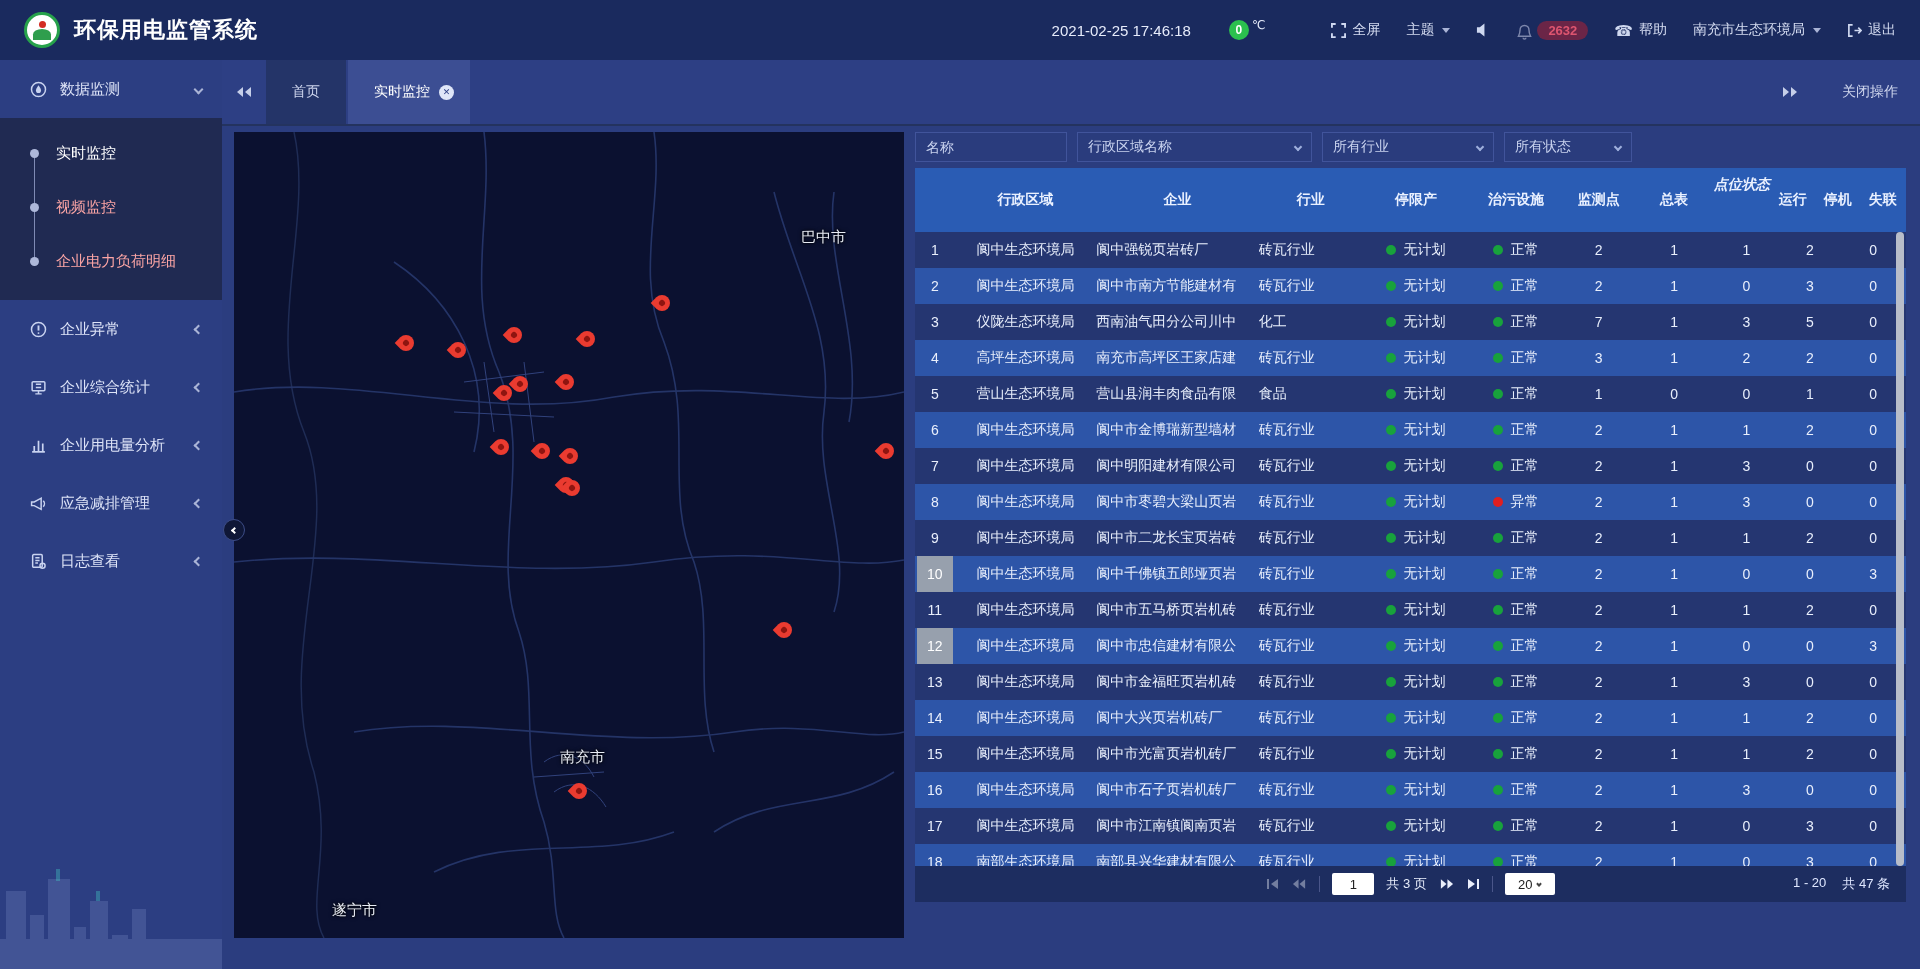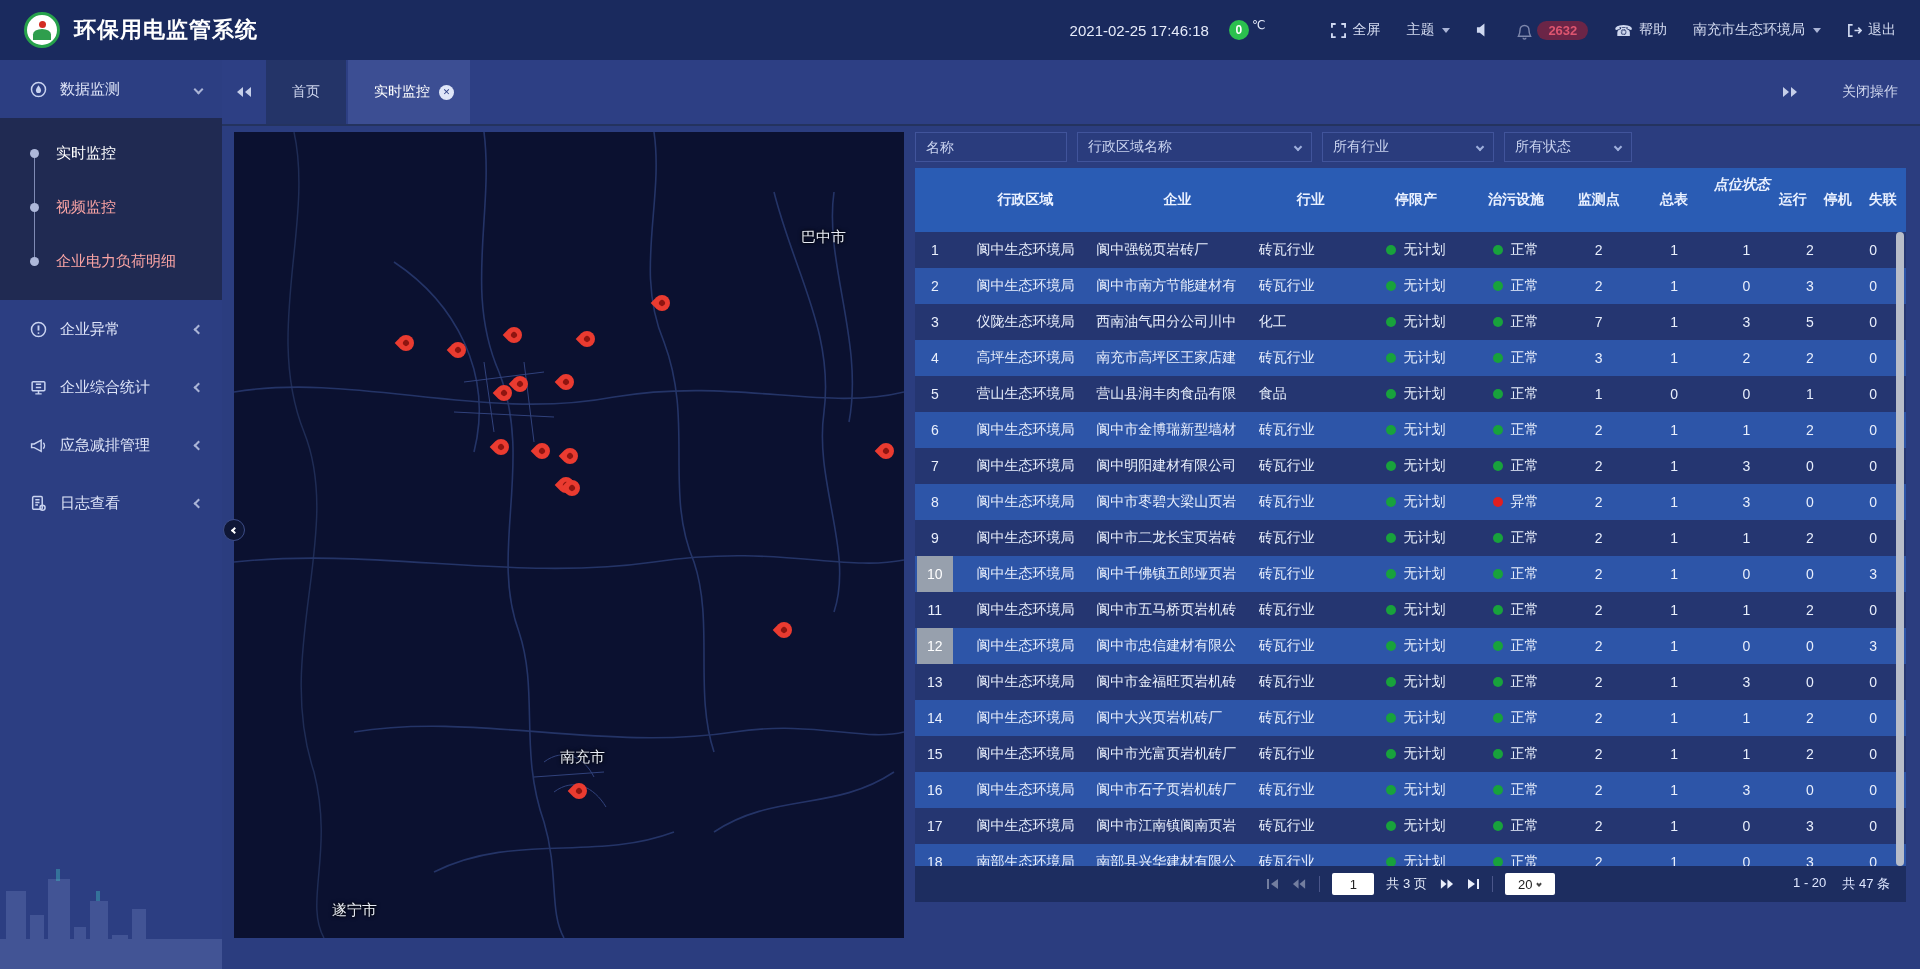--- a/index.html
+++ b/index.html
@@ -7,21 +7,21 @@
     font-family:"Liberation Sans","DejaVu Sans",sans-serif;}
   .stage{position:relative;width:1920px;height:969px;display:flex;flex-direction:column}
 
   
   header{height:60px;background:#1a2a5e;display:flex;align-items:center;padding:13px 24px;color:#e6ebfa;flex:0 0 auto}
   .logo{width:36px;height:36px;border-radius:50%;background:#fff;border:3px solid #27a24b;position:relative;overflow:hidden;flex:0 0 auto}
   .logo::before{content:"";position:absolute;left:6px;right:6px;bottom:5px;height:11px;background:#2f9e4d;border-radius:50% 50% 0 0}
   .logo::after{content:"";position:absolute;left:12px;top:6px;width:7px;height:7px;border-radius:50%;background:#d22c23}
   h1{font-size:22px;font-weight:bold;color:#fff;margin-left:14px;letter-spacing:1px}
   .spacer{flex:1}
-  .datetime{font-size:15px;margin-right:20px}
+  .datetime{font-size:15px;margin-right:38px}
   .temp{display:flex;align-items:flex-start;margin-right:40px}
   .temp-circle{width:20px;height:20px;border-radius:50%;background:#2bc04e;color:#fff;font-size:12px;font-weight:bold;display:flex;align-items:center;justify-content:center}
   .temp-unit{font-size:12px;margin-left:3px;margin-top:-2px}
   .hbtn{background:none;border:none;color:#d6ddf2;font-size:14px;display:flex;align-items:center;gap:6px;margin-left:26px;cursor:pointer;font-family:inherit}
   .hbtn svg{display:block}
   .caret{display:inline-block;width:0;height:0;border-left:4px solid transparent;border-right:4px solid transparent;border-top:5px solid #aab4d6;margin-left:2px}
   .notif{display:flex;align-items:flex-end;margin-left:26px;cursor:pointer}
   .badge{background:#6b2547;color:#de5570;font-size:13px;font-weight:bold;border-radius:10px;padding:2px 11px;margin-left:5px}
   .phone{font-size:15px;line-height:1;color:#cfd8f0}
 
@@ -198,20 +198,28 @@
           </svg>
         <span>企业异常</span>
         <span class="chev left"></span>
       </div>
       <div class="menu-item">
         <svg width="17" height="17" viewBox="0 0 16 16" fill="none" stroke="#c9d3f0" stroke-width="1.4">
             <rect x="2" y="2.5" width="12" height="8.5" rx="1"></rect>
             <path d="M8,11 V13.5 M5,14 H11 M5.5,5 H10.5 M5.5,8 H10.5"></path>
           </svg>
         <span>企业综合统计</span>
+        <span class="chev left"></span>
+      </div>
+      <div class="menu-item">
+        <svg width="17" height="17" viewBox="0 0 16 16" fill="none" stroke="#c9d3f0" stroke-width="1.6">
+            <path d="M2,14 H14"></path>
+            <path d="M4,13.5 V8.5 M8,13.5 V3.5 M12,13.5 V6"></path>
+          </svg>
+        <span>企业用电量分析</span>
         <span class="chev left"></span>
       </div>
       <div class="menu-item">
         <svg width="17" height="17" viewBox="0 0 16 16" fill="none" stroke="#c9d3f0" stroke-width="1.4">
             <path d="M1.5,6.5 V10 H4 L10.5,13.5 V3 L4,6.5 Z"></path>
             <path d="M12.5,5.5 a4,4 0 0 1 0,5.5"></path>
           </svg>
         <span>应急减排管理</span>
         <span class="chev left"></span>
       </div>

